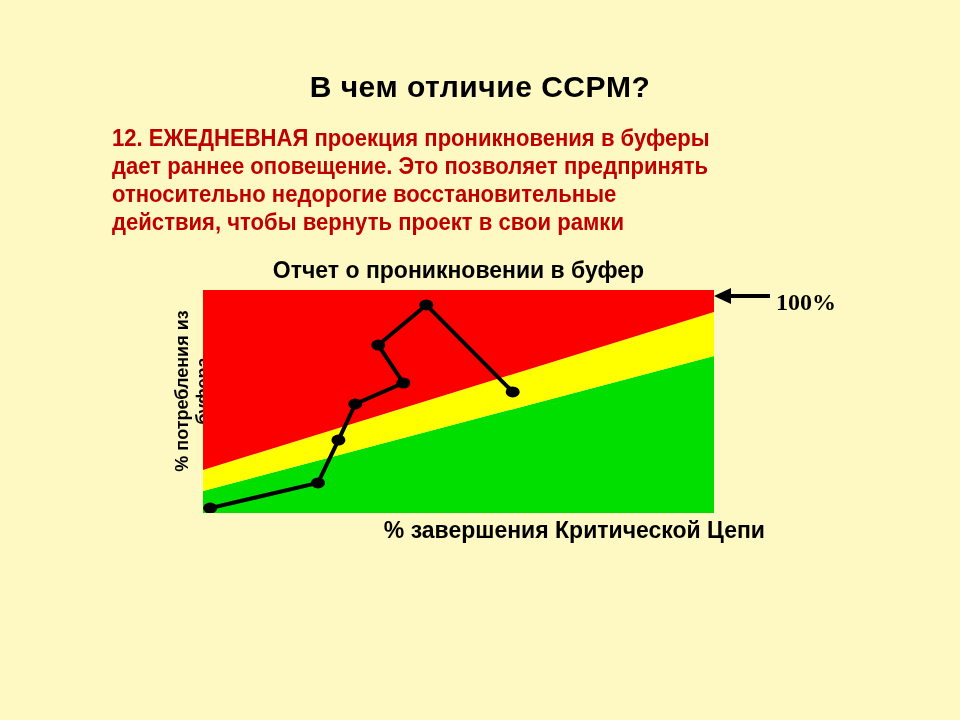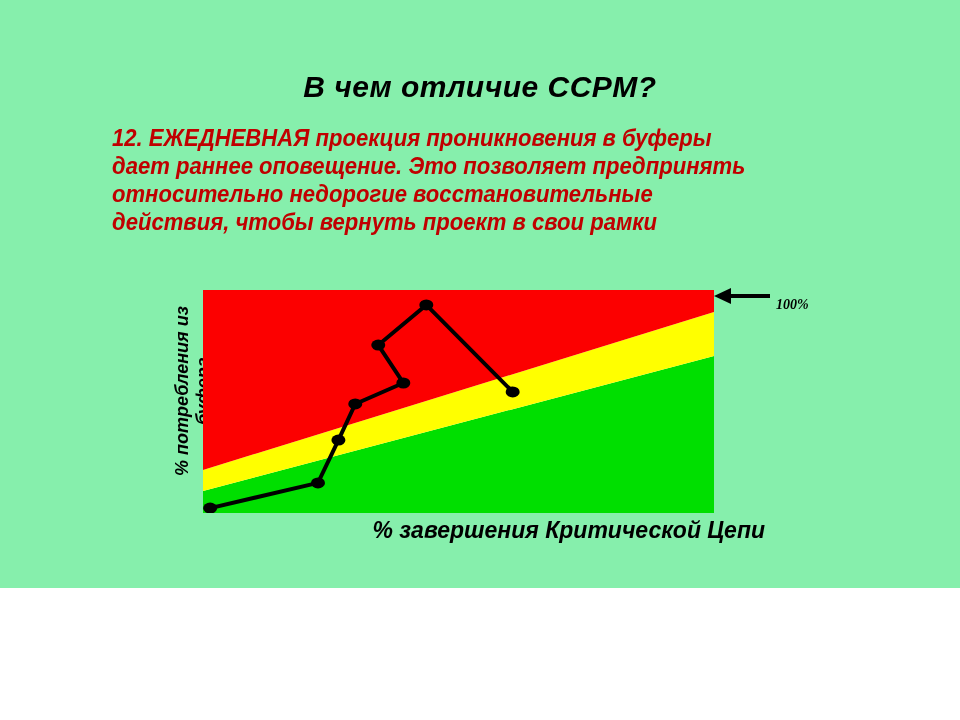--- a/index.html
+++ b/index.html
@@ -1,19 +1,18 @@
 <!DOCTYPE html>
 <html><head>
 <meta charset="utf-8">
 <style>
   html,body{margin:0;padding:0;background:#ffffff;}
   .slide{
-    position:relative;width:960px;height:588px;background:#86efac;overflow:hidden;
+    position:relative;width:960px;height:720px;background:#fef9c3;overflow:hidden;
     font-family:"Liberation Sans",sans-serif;
-    font-style:italic;
   }
   .main-title{
     position:absolute;left:0;top:70px;width:960px;
     text-align:center;font-size:30px;font-weight:bold;color:#000000;
     letter-spacing:0.5px;
   }
   .lead{
     position:absolute;left:112px;top:124px;width:800px;
     font-size:23px;font-weight:bold;line-height:28px;
     transform:scaleX(0.96);transform-origin:left top;
@@ -37,39 +36,40 @@
   .plot svg{display:block;width:511px;height:223px;}
   .x-label{
     position:absolute;left:225px;top:517px;width:540px;
     text-align:right;font-size:23px;font-weight:bold;color:#000000;
     white-space:nowrap;z-index:2;
   }
   .arrow-100{
     position:absolute;left:714px;top:288px;width:58px;height:16px;z-index:3;
   }
   .pct-label{
-    position:absolute;left:776px;top:297px;
-    font-family:"Liberation Serif",serif;font-size:14px;font-weight:bold;color:#000000;
+    position:absolute;left:776px;top:289px;
+    font-family:"Liberation Serif",serif;font-size:24px;font-weight:bold;color:#000000;
     z-index:3;
   }
 </style>
 </head>
 <body>
 
 <div class="slide">
 
   <div class="main-title">В чем отличие CCPM?</div>
 
   <div class="lead" style="color: rgb(192, 0, 0);">
     <p>12. ЕЖЕДНЕВНАЯ проекция проникновения в буферы</p>
     <p>дает раннее оповещение. Это позволяет предпринять</p>
     <p>относительно недорогие  восстановительные</p>
     <p>действия, чтобы вернуть проект в свои рамки</p>
   </div>
 
+  <div class="chart-title">Отчет о проникновении в буфер</div>
 
   <div class="y-label">
     <div>% потребления из</div>
     <div>буфера</div>
   </div>
 
   <div class="plot">
     <svg id="plot-svg" xmlns="http://www.w3.org/2000/svg" preserveAspectRatio="none" viewBox="0 0 511 223">
         <polygon points="0,223 511,223 511,66.00799999999998 0,200.923" fill="#00DF00"></polygon>
         <polygon points="0,200.923 511,66.00799999999998 511,22.077000000000027 0,179.961" fill="#FFFF00"></polygon>

